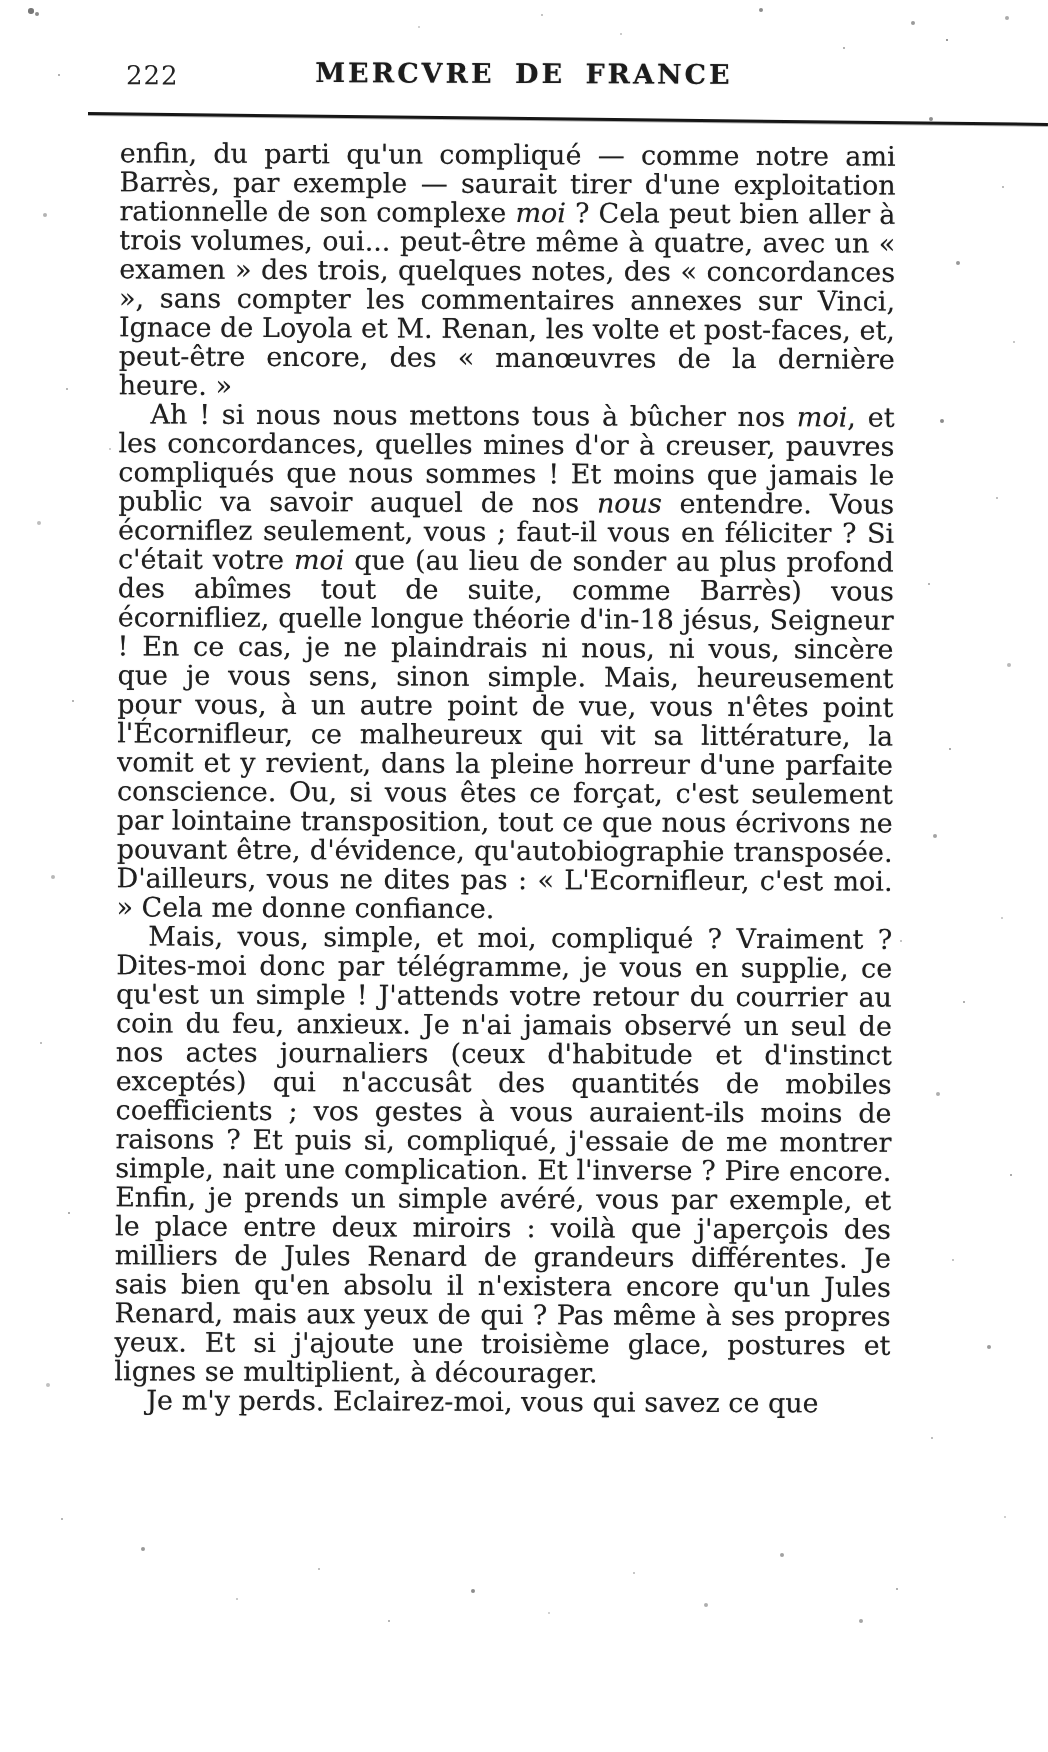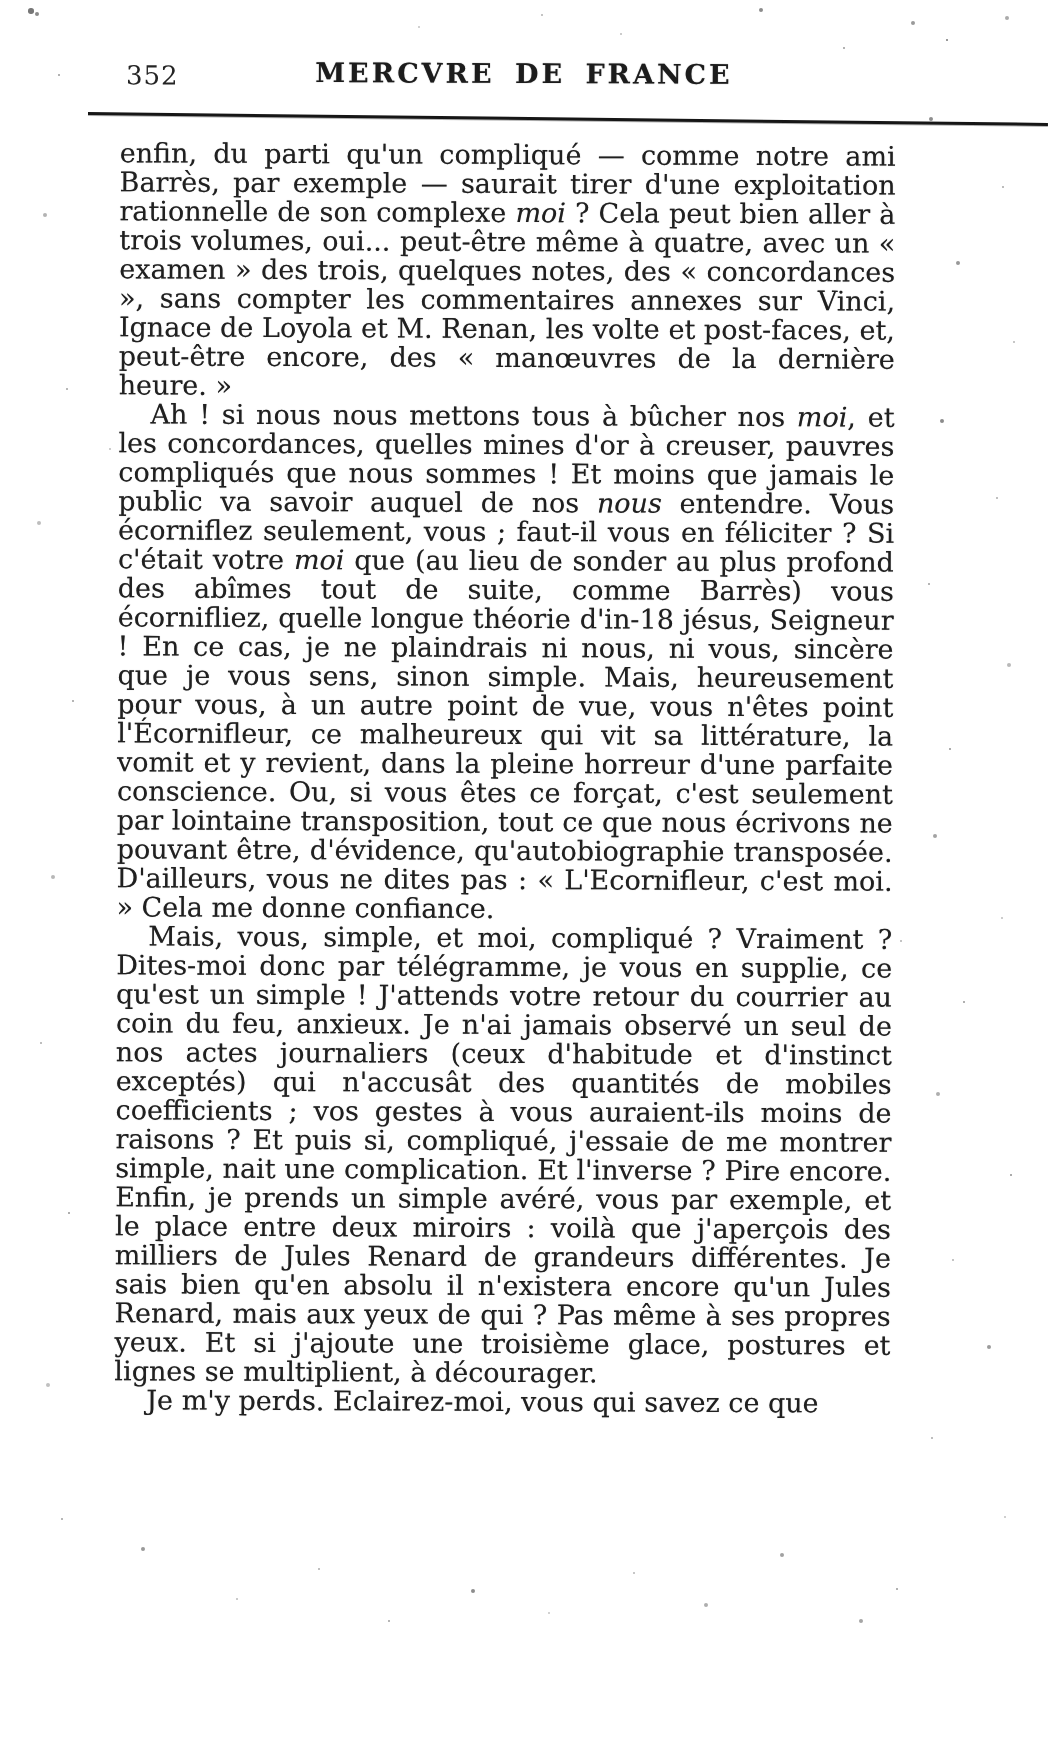--- a/index.html
+++ b/index.html
@@ -73,21 +73,21 @@
   .para.indent { text-indent: 32px; }
   .para em { }
 </style>
 </head>
 <body>
 
 <div class="page">
   <div class="speckles"></div>
 
   <div class="header">
-    <span class="pagenum">352</span>
+    <span class="pagenum">222</span>
     <span class="title">MERCVRE DE FRANCE</span>
   </div>
 
   <div class="rule"></div>
 
   <div class="text">
       <p class="para"><span>enfin, du parti qu'un compliqué — comme notre ami Barrès, par exemple — saurait tirer d'une exploitation rationnelle de son complexe </span><em>moi</em><span> ? Cela peut bien aller à trois volumes, oui... peut-être même à quatre, avec un « examen » des trois, quelques notes, des « concordances », sans compter les commentaires annexes sur Vinci, Ignace de Loyola et M. Renan, les volte et post-faces, et, peut-être encore, des « manœuvres de la dernière heure. »</span></p>
       <p class="para indent"><span>Ah ! si nous nous mettons tous à bûcher nos </span><em>moi</em><span>, et les concordances, quelles mines d'or à creuser, pauvres compliqués que nous sommes ! Et moins que jamais le public va savoir auquel de nos </span><em>nous</em><span> entendre. Vous écorniflez seulement, vous ; faut-il vous en féliciter ? Si c'était votre </span><em>moi</em><span> que (au lieu de sonder au plus profond des abîmes tout de suite, comme Barrès) vous écornifliez, quelle longue théorie d'in-18 jésus, Seigneur ! En ce cas, je ne plaindrais ni nous, ni vous, sincère que je vous sens, sinon simple. Mais, heureusement pour vous, à un autre point de vue, vous n'êtes point l'Écornifleur, ce malheureux qui vit sa littérature, la vomit et y revient, dans la pleine horreur d'une parfaite conscience. Ou, si vous êtes ce forçat, c'est seulement par lointaine transposition, tout ce que nous écrivons ne pouvant être, d'évidence, qu'autobiographie transposée. D'ailleurs, vous ne dites pas : « L'Ecornifleur, c'est moi. » Cela me donne confiance.</span></p>
       <p class="para indent"><span>Mais, vous, simple, et moi, compliqué ? Vraiment ? Dites-moi donc par télégramme, je vous en supplie, ce qu'est un simple ! J'attends votre retour du courrier au coin du feu, anxieux. Je n'ai jamais observé un seul de nos actes journaliers (ceux d'habitude et d'instinct exceptés) qui n'accusât des quantités de mobiles coefficients ; vos gestes à vous auraient-ils moins de raisons ? Et puis si, compliqué, j'essaie de me montrer simple, nait une complication. Et l'inverse ? Pire encore. Enfin, je prends un simple avéré, vous par exemple, et le place entre deux miroirs : voilà que j'aperçois des milliers de Jules Renard de grandeurs différentes. Je sais bien qu'en absolu il n'existera encore qu'un Jules Renard, mais aux yeux de qui ? Pas même à ses propres yeux. Et si j'ajoute une troisième glace, postures et lignes se multiplient, à décourager.</span></p>
       <p class="para indent"><span>Je m'y perds. Eclairez-moi, vous qui savez ce que</span></p>

